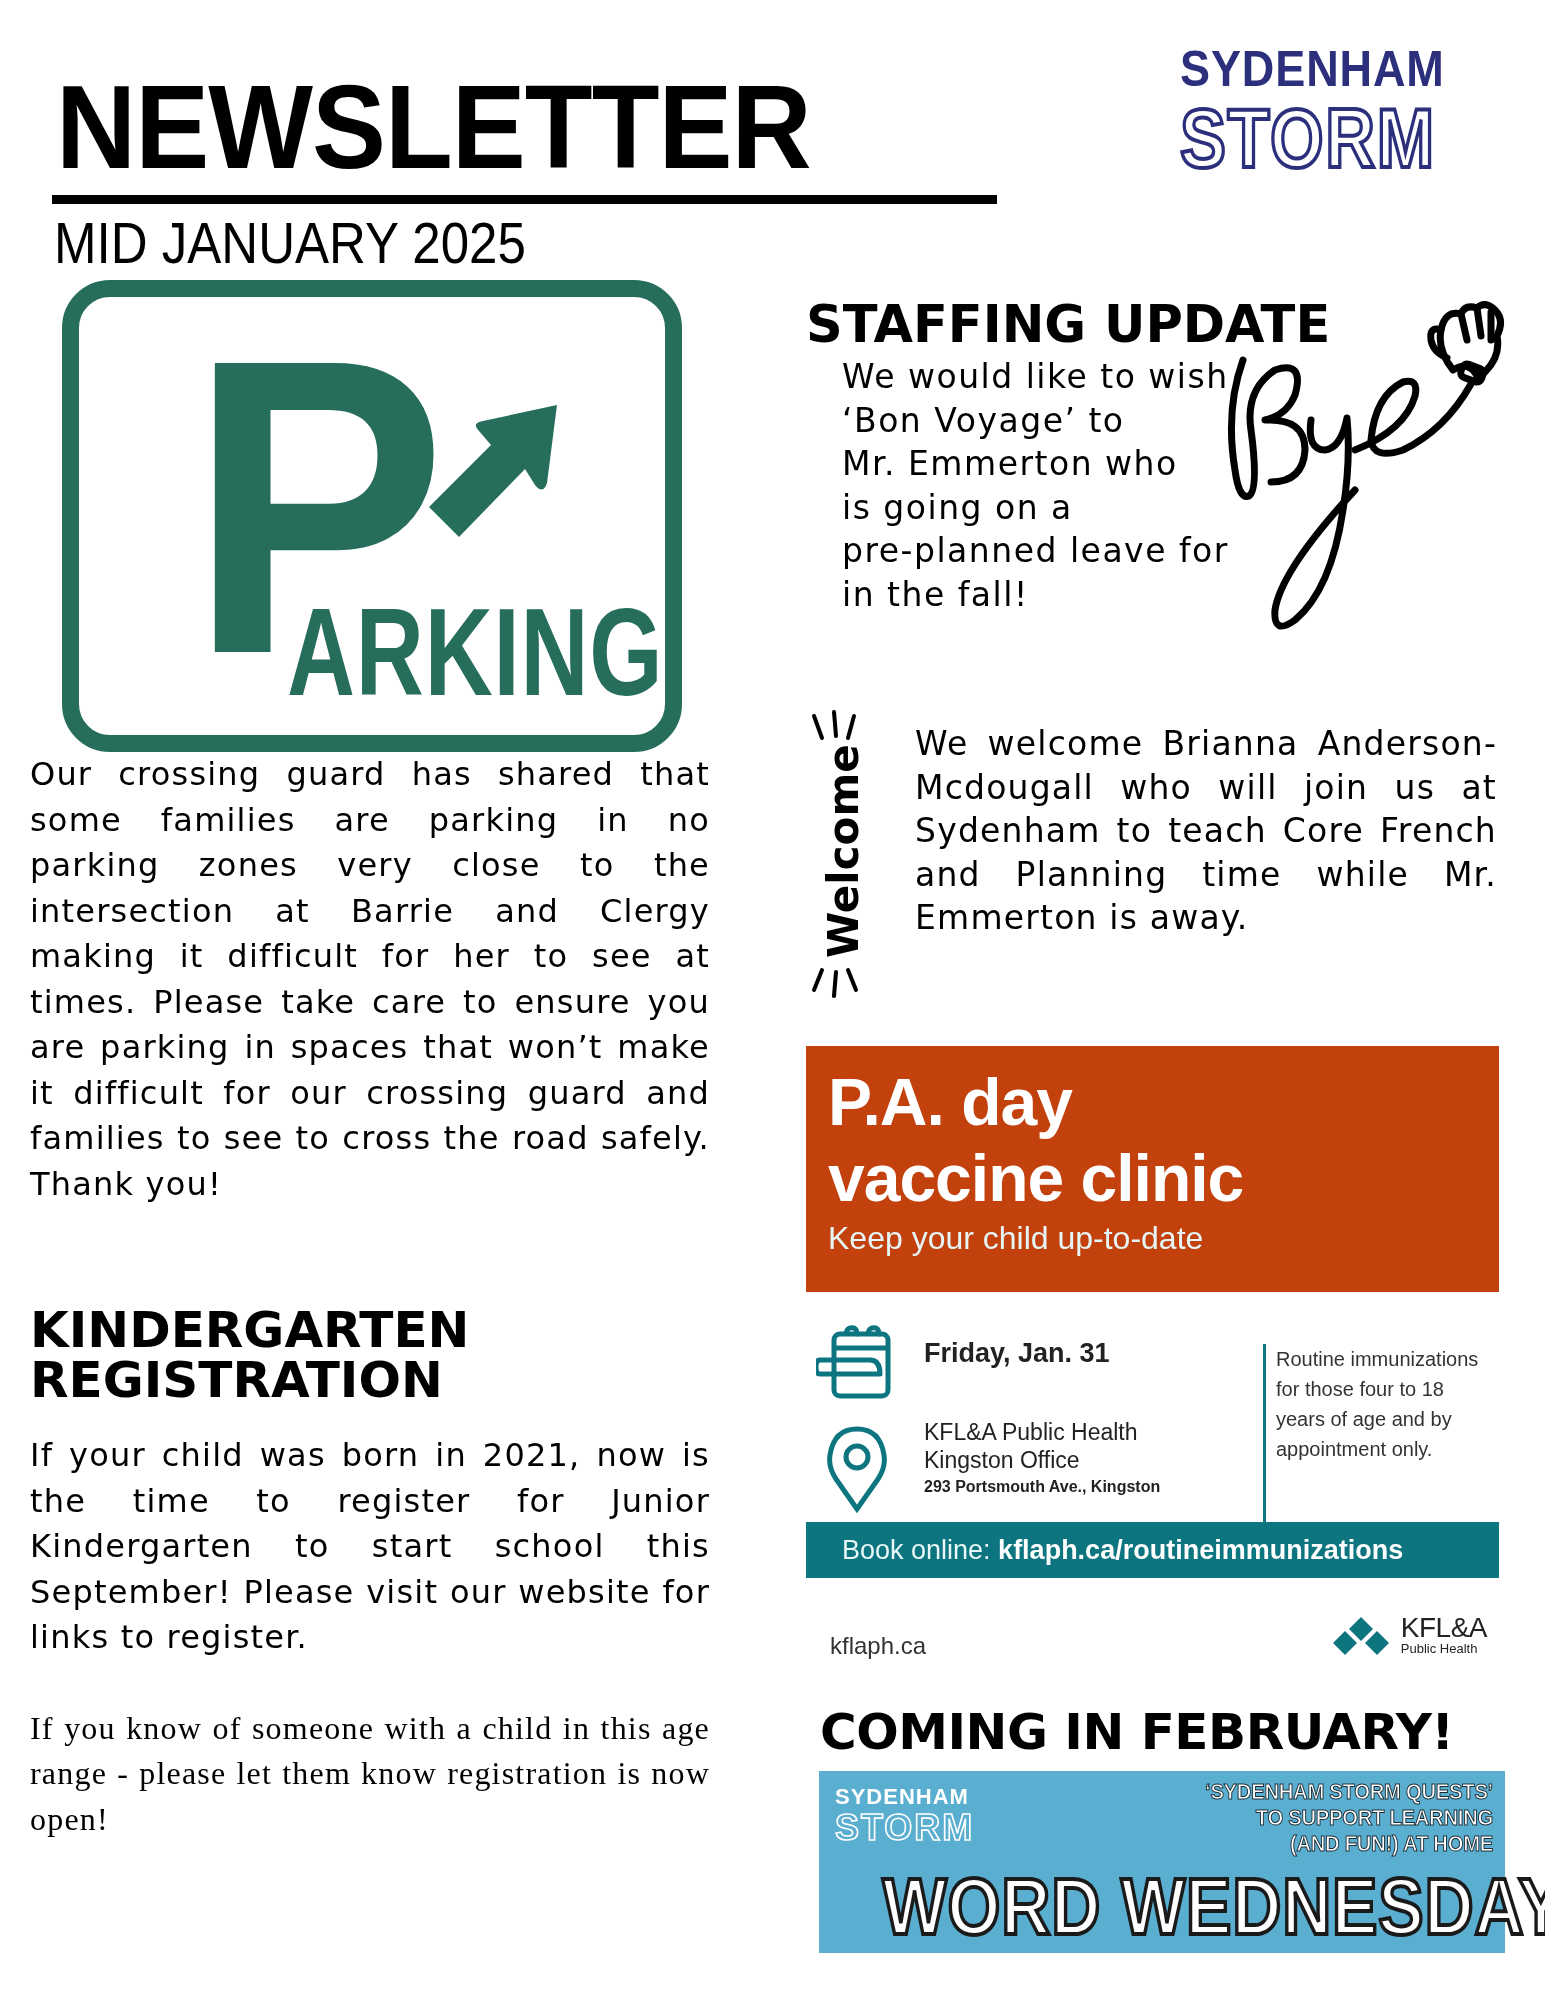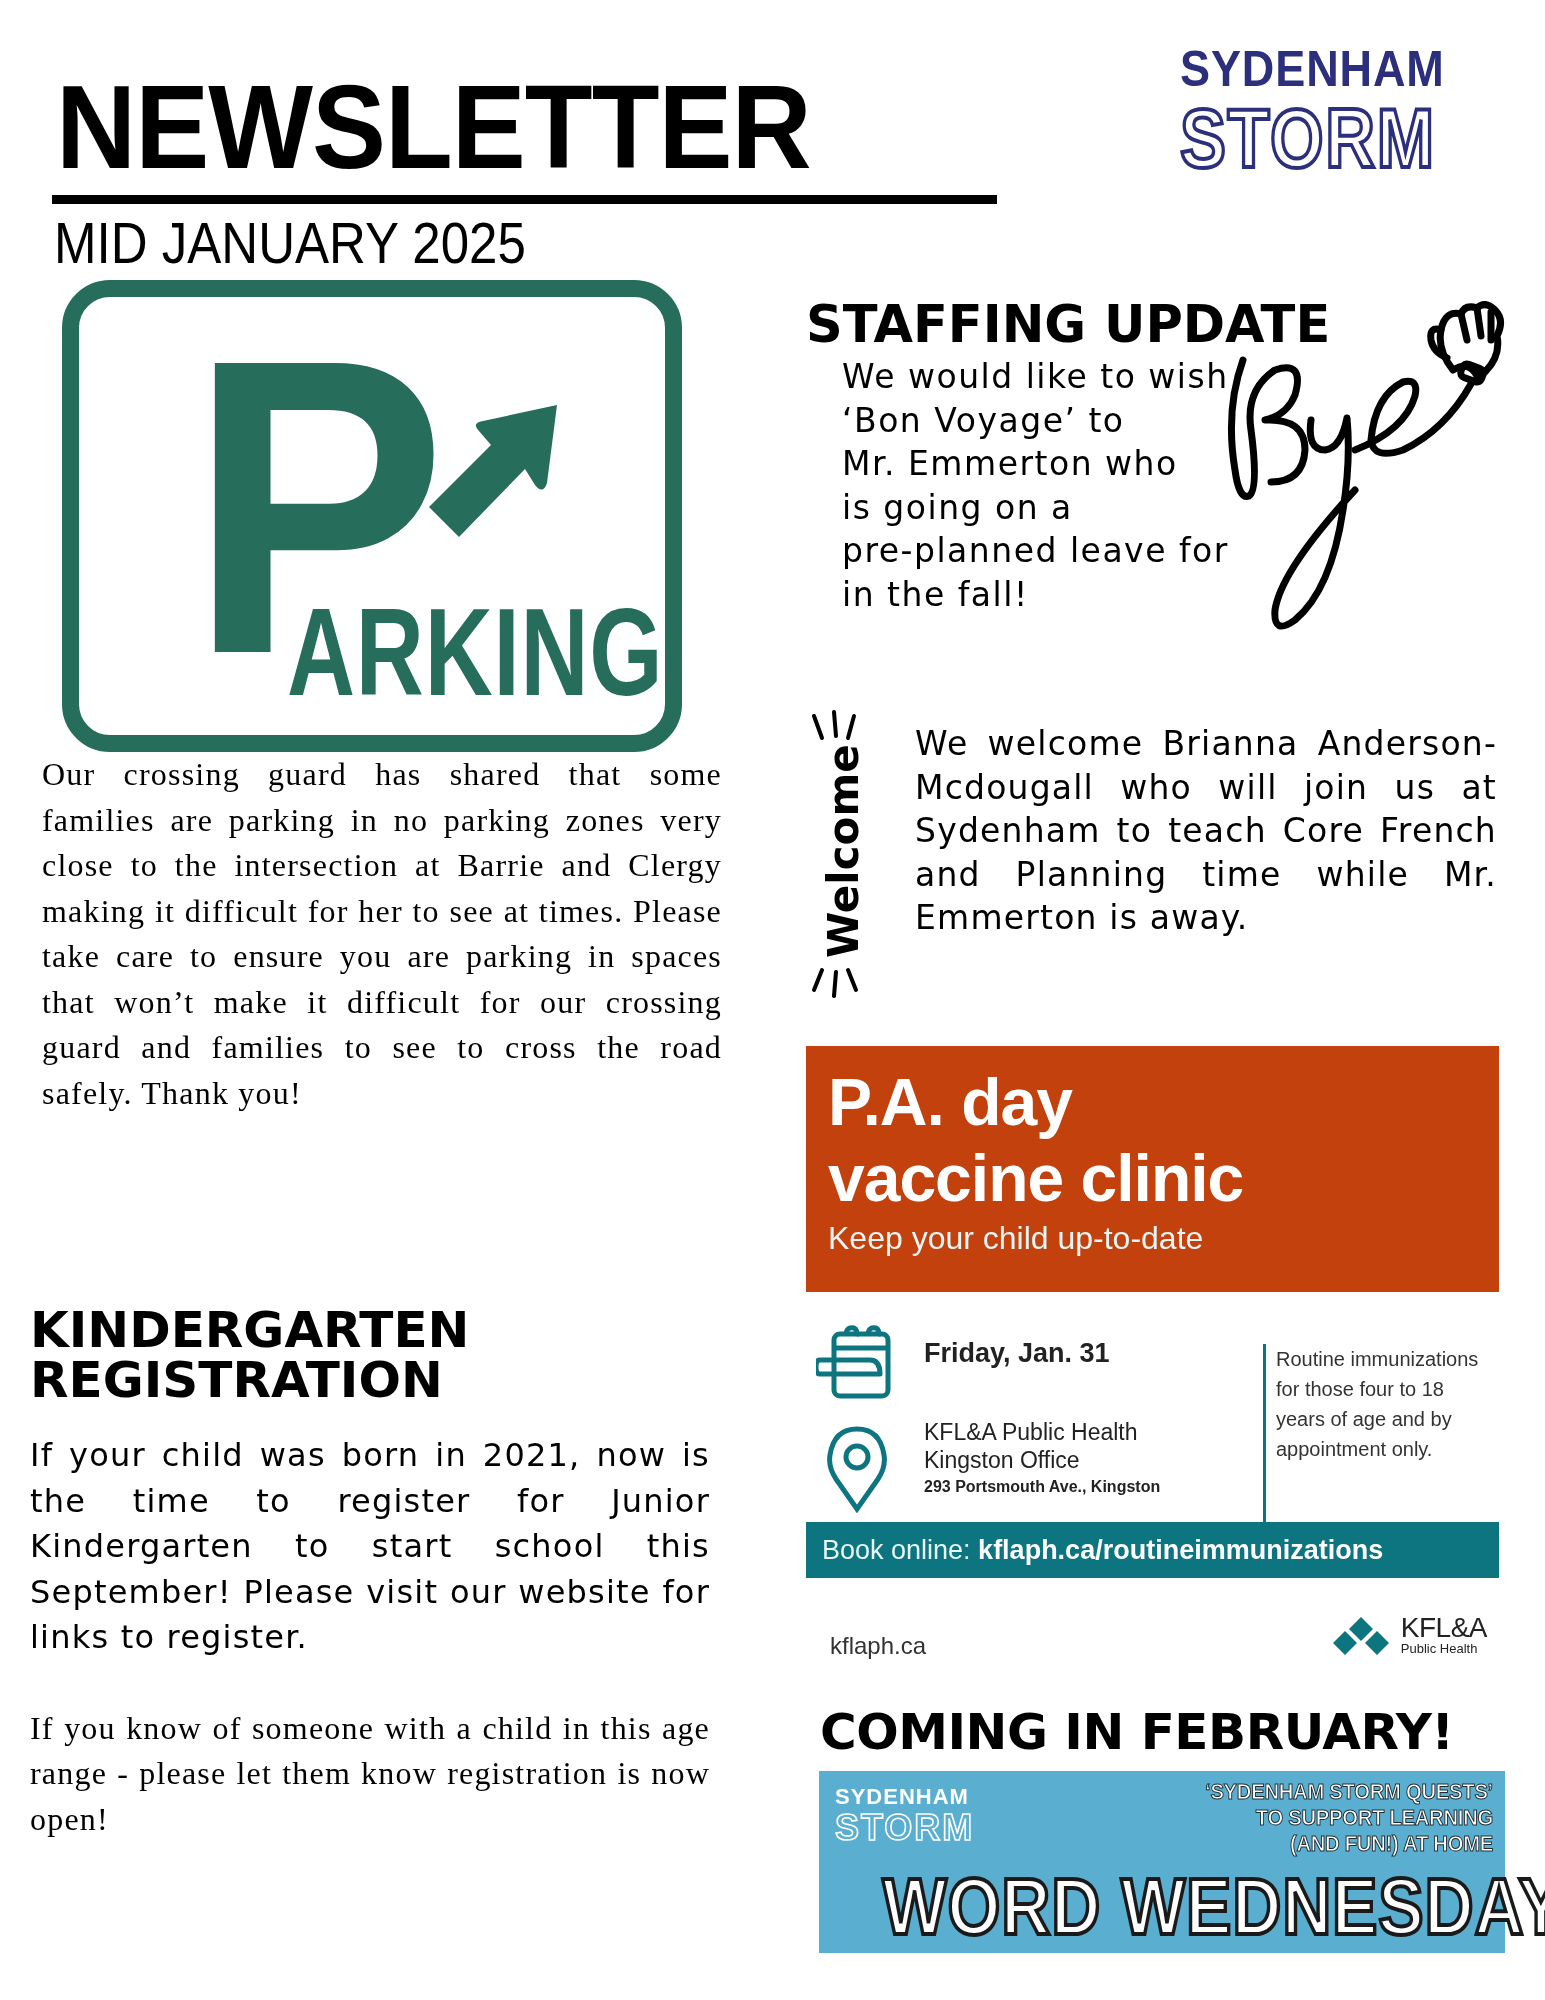--- a/index.html
+++ b/index.html
@@ -55,21 +55,21 @@
     transform: scaleX(0.76); transform-origin: left top;
   }
   .parking-arrow { position: absolute; left: 340px; top: 90px; width: 150px; height: 150px; }
 
   
   .body-text {
     font-family: "DejaVu Sans", sans-serif; font-size: 32px; line-height: 45.5px;
     text-align: justify; letter-spacing: 1.2px; font-weight: 400;
   }
   .body-text p { text-align-last: left; }
-  .parking-text { left: 42px; top: 752px; width: 680px; font-family: Liberation Serif, serif; }
+  .parking-text { left: 30px; top: 752px; width: 680px; }
 
   .section-title {
     font-family: "DejaVu Sans", sans-serif; font-weight: 700;
     font-size: 50px; line-height: 50px; letter-spacing: 0px;
   }
   .kinder-title { left: 30px; top: 1305px; width: 690px; }
   .kinder-title span { display: block; }
   .kinder-text { left: 30px; top: 1433px; width: 680px; }
   .kinder-text p + p { margin-top: 45px; font-family: Liberation Serif, serif; }
 
@@ -111,21 +111,21 @@
     font-family: "Liberation Sans", sans-serif; font-size: 23px; line-height: 28px; color: #222;
   }
   .vax-loc .addr { font-weight: 700; font-size: 16px; line-height: 26px; display: block; }
   .vax-divider { position: absolute; left: 457px; top: 44px; width: 3px; height: 195px; background: #0d7580; }
   .vax-note {
     position: absolute; left: 470px; top: 44px; width: 215px;
     font-family: "Liberation Sans", sans-serif; font-size: 20px; line-height: 30px; color: #333;
   }
 
   .vax-book { left: 806px; top: 1522px; width: 693px; height: 56px; background: #0d7580; color: #e8f7f7;
-    font-family: "Liberation Sans", sans-serif; font-size: 27px; line-height: 56px; padding-left: 16px; white-space: nowrap; }
+    font-family: "Liberation Sans", sans-serif; font-size: 27px; line-height: 56px; padding-left: 36px; white-space: nowrap; }
   .vax-book b { color: #fff; }
 
   .vax-footer { left: 806px; top: 1598px; width: 693px; height: 76px; }
   .vax-site { position: absolute; left: 24px; top: 34px; font-family: "Liberation Sans", sans-serif; font-size: 24px; color: #333; }
   .kfla-logo { position: absolute; right: 12px; top: 16px; display: flex; align-items: center; gap: 8px; }
   .kfla-mark { width: 64px; height: 40px; }
   .kfla-text { font-family: "Liberation Sans", sans-serif; color: #222; line-height: 1; }
   .kfla-text .big { font-size: 28px; display: block; letter-spacing: -0.5px; }
   .kfla-text .small { font-size: 13px; display: block; }
 

